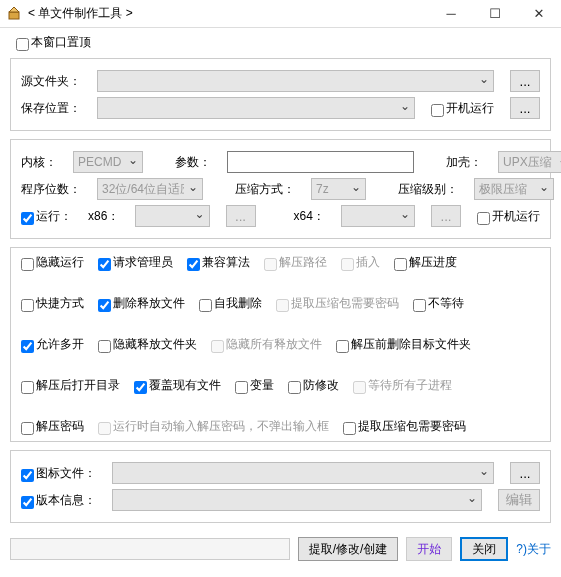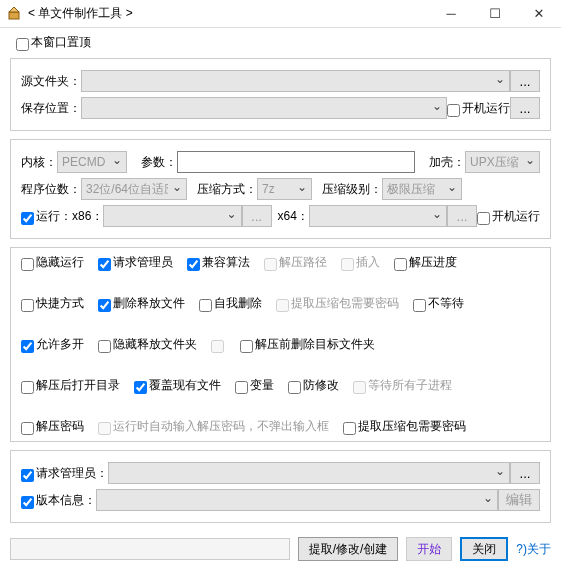--- a/index.html
+++ b/index.html
@@ -43,21 +43,21 @@
     margin: 2px 10px 8px 10px;
     padding: 6px 10px;
   }
   input[type=checkbox] {
     width: 13px; height: 13px; margin: 0 2px 0 0;
     position: relative; top: 2px;
   }
   label { display: inline-flex; align-items: center; white-space: nowrap; }
   label.disabled { color: #9a9a9a; }
 
-  .row { display: flex; align-items: center; margin: 5px 0; gap: 0; }
+  .row { display: flex; align-items: center; margin: 5px 0; gap: 16px; }
   .lbl { white-space: nowrap; }
   .combo, .textin, .sel {
     background: #e6e6e6;
     border: 1px solid #bdbdbd;
     height: 22px;
     font-family: inherit;
     font-size: 12px;
     padding: 0 18px 0 4px;
     appearance: none;
     position: relative;
@@ -284,20 +284,21 @@
     <label>
         <input type="checkbox" checked="" style="">
         <span>允许多开</span>
       </label>
     <label>
         <input type="checkbox" style="">
         <span>隐藏释放文件夹</span>
       </label>
     <label class="disabled">
         <input type="checkbox" disabled="" style="">
+        <span>隐藏所有释放文件</span>
       </label>
     <label>
         <input type="checkbox" style="">
         <span>解压前删除目标文件夹</span>
       </label>
 
     <div style="flex-basis:100%;height:0"></div>
 
     <label>
         <input type="checkbox" style="">
@@ -334,21 +335,21 @@
         <input type="checkbox" style="">
         <span>提取压缩包需要密码</span>
       </label>
   </div>
 </div>
 
 <div class="panel">
   <div class="row">
     <label>
       <input type="checkbox" checked="" style="">
-      <span>请求管理员：</span>
+      <span>图标文件：</span>
     </label>
     <span class="combo-wrap">
       <select class="combo"></select>
     </span>
     <button class="dots">...</button>
   </div>
   <div class="row">
     <label>
       <input type="checkbox" checked="" style="">
       <span>版本信息：</span>

